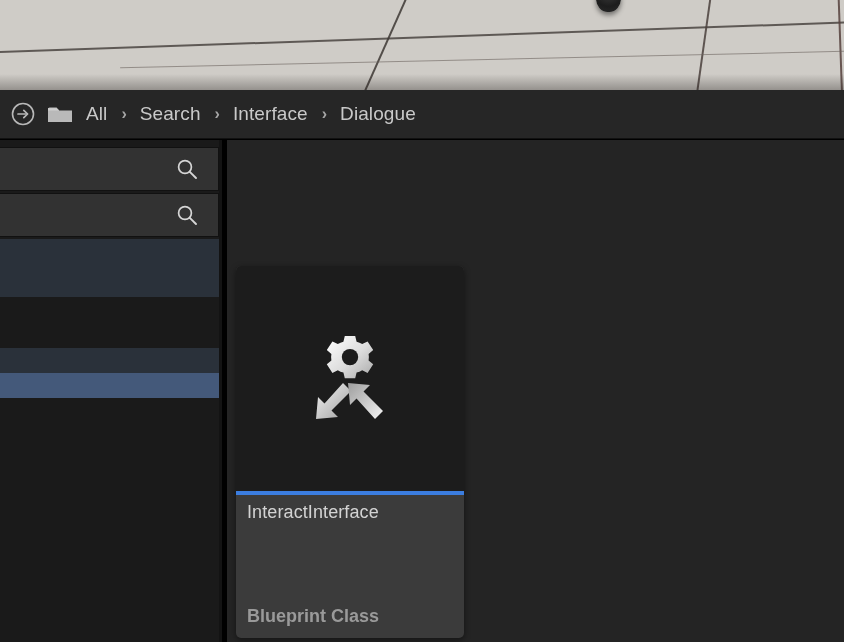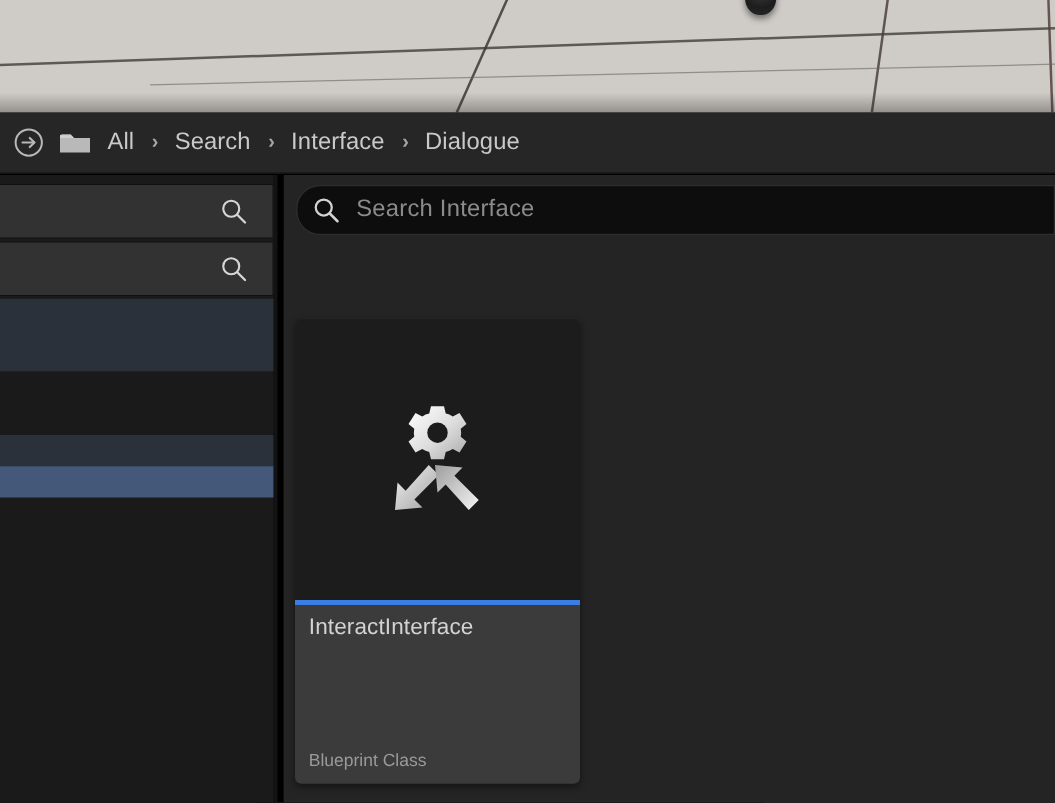--- a/index.html
+++ b/index.html
@@ -152,21 +152,21 @@
   .cb-body {
     position: absolute;
     left: 0; top: 52px;
     right: 0; bottom: 0;
     background: #242424;
   }
 
   
   .tile {
     position: absolute;
-    left: 9px; top: 63px;
+    left: 9px; top: 74px;
     width: 228px; height: 372px;
     background: #3b3b3b;
     border-radius: 5px;
     box-shadow: 0 2px 6px rgba(0,0,0,0.45);
     overflow: hidden;
   }
   .tile-thumb {
     position: absolute;
     left: 0; top: 0;
     width: 228px; height: 225px;
@@ -185,21 +185,22 @@
     position: absolute;
     left: 11px; top: 236px;
     color: #d3d3d3;
     font-size: 18px;
     letter-spacing: .1px;
   }
   .tile-type {
     position: absolute;
     left: 11px; bottom: 11px;
     color: #9a9a9a;
-    font-size: 14px;
+    font-size: 18px;
+    font-weight: bold;
   }
   .bp-icon { width: 104px; height: 96px; }
 
   
   .watermark {
     position: absolute;
     right: 18px; bottom: 8px;
     color: #c2c2c2;
     font-size: 19px;
     letter-spacing: .4px;
@@ -268,29 +269,20 @@
 
     <div class="lp-row r1"></div>
     <div class="lp-row r2"></div>
     <div class="lp-row r3"></div>
     <div class="lp-row r4"></div>
   </div>
   <div class="lp-divider"></div>
 
   <div class="content">
 
-    <div class="cb-searchwrap">
-      <span class="mag">
-        <svg viewBox="0 0 24 24" width="24" height="24">
-          <circle cx="10" cy="10" r="6.4" fill="none" stroke="#d2d2d2" stroke-width="1.8"></circle>
-          <path d="M14.8 14.8 L21 21" stroke="#d2d2d2" stroke-width="2" stroke-linecap="round"></path>
-        </svg>
-      </span>
-      <span class="cb-searchtext">Search Interface</span>
-    </div>
 
     <div class="cb-body">
 
       <div class="tile">
         <div class="tile-thumb">
           <span class="bp-icon">
             <svg viewBox="0 0 104 96" width="104" height="96">
               <defs>
                 <linearGradient id="gmet" x1="0" y1="0" x2="1" y2="1">
                   <stop offset="0%" stop-color="#ffffff"></stop>

